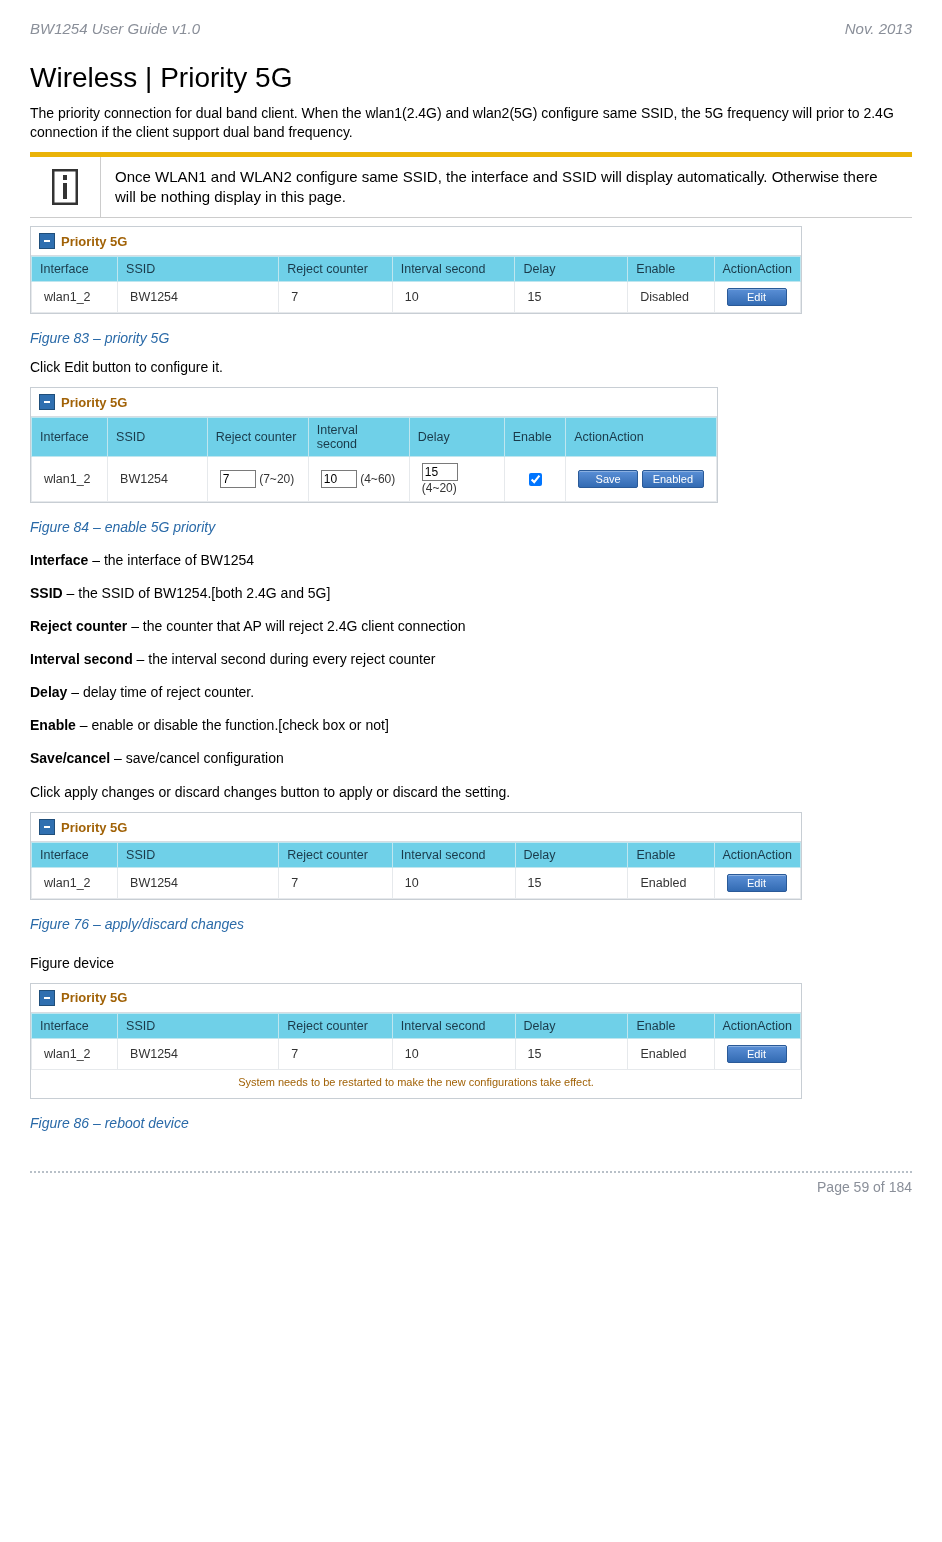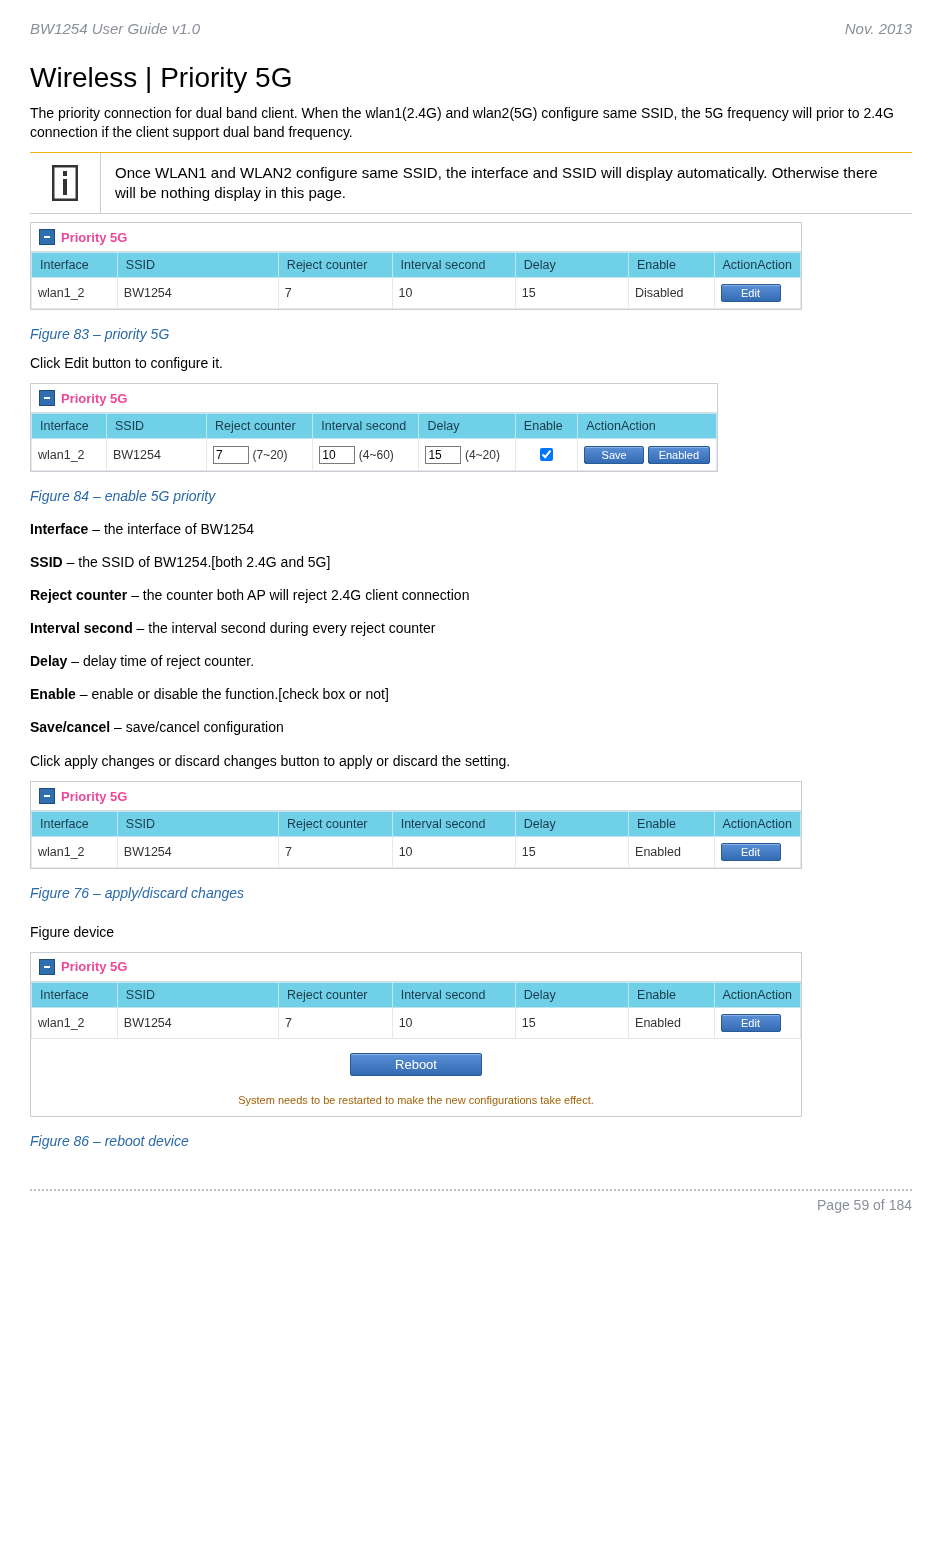--- a/index.html
+++ b/index.html
@@ -21,21 +21,21 @@
   }
   h1.section-title {
     font-family: Arial, Helvetica, sans-serif;
     font-weight: normal;
     font-size: 28px;
     margin: 0 0 10px 0;
   }
   p { margin: 6px 0 10px 0; line-height: 1.35; }
   .info-box {
     display: flex;
-    border-top: 1px solid #eab308;
+    border-top: 5px solid #eab308;
     border-bottom: 1px solid #ccc;
     margin: 8px 0 8px 0;
   }
   .info-box .icon-cell {
     width: 70px;
     border-right: 1px solid #ccc;
     display: flex;
     align-items: center;
     justify-content: center;
     padding: 10px 0;
@@ -62,36 +62,36 @@
   }
   .ss-title .t-icon {
     width: 14px; height: 14px; background: #2f6fb0;
     border: 1px solid #1f4e7a;
     position: relative;
   }
   .ss-title .t-icon::before {
     content: ""; position: absolute; left: 4px; top: 6px;
     width: 6px; height: 2px; background: #fff;
   }
-  .ss-title span { color: #ec4899; font-weight: bold; font-size: 13px; }
+  .ss-title span { color: #a16207; font-weight: bold; font-size: 13px; }
   table.grid {
     width: 100%;
     border-collapse: collapse;
     font-size: 12.5px;
   }
   table.grid th {
     background: #6fd0e8;
     text-align: left;
     font-weight: normal;
     padding: 5px 8px;
     border: 1px solid #bfe6ef;
     color: #1a3a4a;
   }
   table.grid td {
-    padding: 6px 6px;
+    padding: 6px 12px;
     border: 1px solid #e6e9ec;
     background: #fff;
     color: #333;
     vertical-align: middle;
   }
   .btn {
     display: inline-block;
     background: linear-gradient(#5a8fd6, #336bb3);
     border: 1px solid #2a5a98;
     color: #fff;
@@ -249,21 +249,21 @@
         <span class="btn">Enabled</span>
       </td>
     </tr>
   </tbody>
     </table>
 </div>
 <div class="caption">Figure 84 – enable 5G priority</div>
 
 <div class="def-line"><b>Interface</b><span> – the interface of BW1254</span></div>
 <div class="def-line"><b>SSID</b><span> – the SSID of BW1254.[both 2.4G and 5G]</span></div>
-<div class="def-line"><b>Reject counter</b><span> – the counter both AP will reject 2.4G client connection</span></div>
+<div class="def-line"><b>Reject counter</b><span> – the counter that AP will reject 2.4G client connection</span></div>
 <div class="def-line"><b>Interval second</b><span> – the interval second during every reject counter</span></div>
 <div class="def-line"><b>Delay</b><span> – delay time of reject counter.</span></div>
 <div class="def-line"><b>Enable</b><span> – enable or disable the function.[check box or not]</span></div>
 <div class="def-line"><b>Save/cancel</b><span> – save/cancel configuration</span></div>
 
 <p>Click apply changes or discard changes button to apply or discard the setting.</p>
 
 <div class="ss" style="width:770px;">
   <div class="ss-title">
     <span class="t-icon"></span>
@@ -320,22 +320,19 @@
       <td>7</td>
       <td>10</td>
       <td>15</td>
       <td>Enabled</td>
       <td>
         <span class="btn">Edit</span>
       </td>
     </tr>
   </tbody>
     </table>
-  <div class="btn-row">
-    <span class="btn btn-reboot">Reboot</span>
-  </div>
   <div class="sys-msg">System needs to be restarted to make the new configurations take effect.</div>
 </div>
 <div class="caption">Figure 86 – reboot device</div>
 
 <div class="footer-dots">
   <span>Page 59 of 184</span>
 </div>
 
 </body></html>

